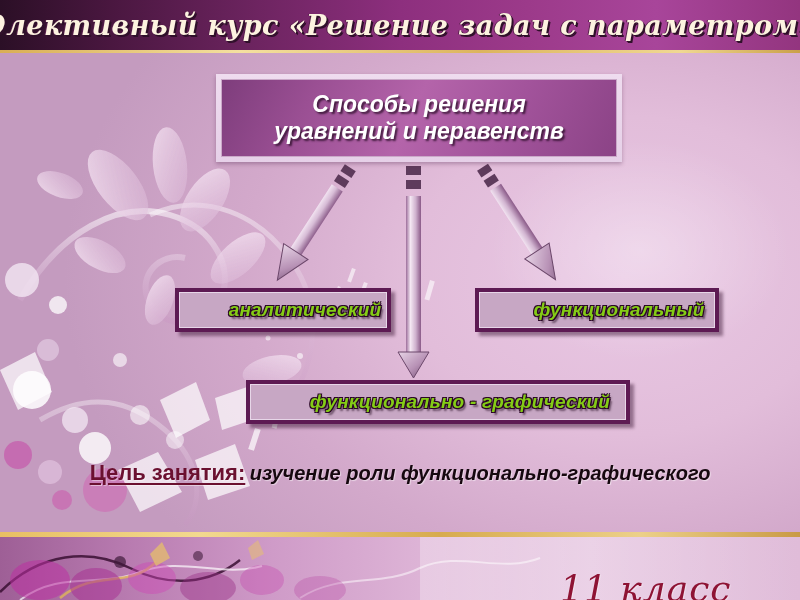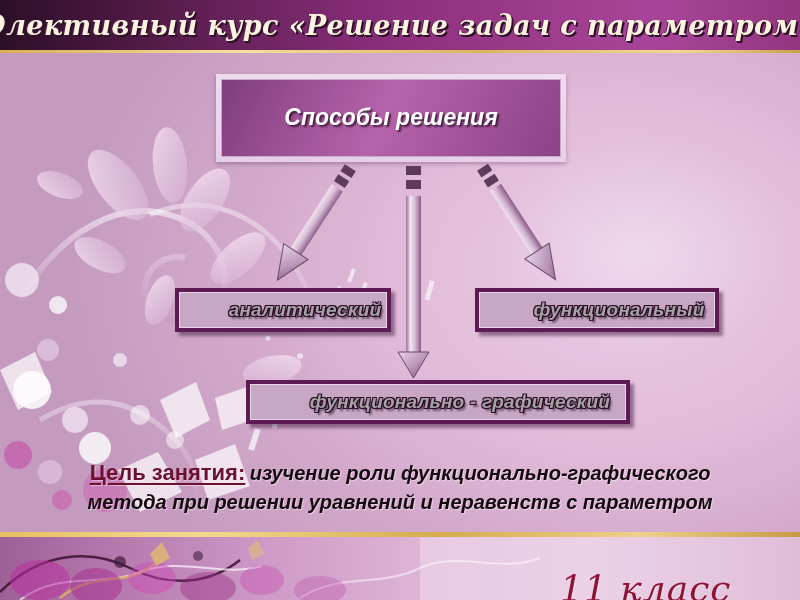--- a/index.html
+++ b/index.html
@@ -37,21 +37,21 @@
   }
   .header-title{
     font-family:"DejaVu Serif",serif;
     font-style:italic;font-weight:bold;font-size:27px;letter-spacing:.4px;
     color:#fdf3e0;white-space:nowrap;
     text-shadow:2px 2px 0 #30102a, 1px 1px 0 #30102a, -1px 0 0 #58204c;
   }
 
   
   .mainbox{
-    position:absolute;left:216px;top:74px;width:350px;height:88px;z-index:6;
+    position:absolute;left:216px;top:74px;width:406px;height:88px;z-index:6;
     background:linear-gradient(180deg,#efdcef 0%,#e6d0e8 100%);
     padding:5px;box-sizing:border-box;
     box-shadow:0 2px 4px rgba(60,20,55,.30);
   }
   .mainbox-inner{
     width:100%;height:100%;box-sizing:border-box;
     background:linear-gradient(115deg,#7e3d7c 0%,#9a4f93 22%,#b464aa 48%,#a2539b 72%,#8b4386 100%);
     border:1px solid #caa9c8;
     display:flex;flex-direction:column;align-items:center;justify-content:center;
   }
@@ -72,21 +72,21 @@
   }
   .lbox-inner{
     width:100%;height:100%;box-sizing:border-box;
     background:rgba(240,222,240,.72);
     border:1px solid #e7d6e8;
     display:flex;align-items:center;justify-content:center;
   }
   .lbox-text{
     font-family:"Liberation Sans",sans-serif;
     font-weight:bold;font-style:italic;font-size:19px;
-    color:#a3a3a3;white-space:nowrap;letter-spacing:.2px;
+    color:#84cc16;white-space:nowrap;letter-spacing:.2px;
     text-shadow:
       1.2px 1.2px 0 #2a0726, -1px -1px 0 #2a0726,
       1.2px -1px 0 #2a0726, -1px 1.2px 0 #2a0726,
       2.5px 2.5px 2px rgba(30,5,26,.55);
     padding-left: 44px;
   }
   #lbox-analytic{left:175px;top:288px;width:216px;height:44px;}
   #lbox-functional{left:475px;top:288px;width:244px;height:44px;}
   #lbox-funcgraph{left:246px;top:380px;width:384px;height:44px;text-align:center;}
 
@@ -269,20 +269,21 @@
         <rect x="481" y="178" width="13" height="8" fill="#5e3b5c"></rect>
         <rect x="481" y="190" width="13" height="78" fill="url(#shaftR)"></rect>
         <polygon points="473,266 502,266 487.5,300" fill="url(#headg)" stroke="#6b476a" stroke-width="1"></polygon>
       </g>
     </svg>
   </div>
 
   <div class="mainbox">
     <div class="mainbox-inner">
       <div class="mainbox-line">Способы решения</div>
+      <div class="mainbox-line">уравнений и неравенств</div>
     </div>
   </div>
 
   <div class="lbox" id="lbox-analytic">
     <div class="lbox-inner">
       <span class="lbox-text">аналитический</span>
     </div>
   </div>
 
   <div class="lbox" id="lbox-functional">
@@ -294,19 +295,16 @@
   <div class="lbox" id="lbox-funcgraph">
     <div class="lbox-inner">
       <span class="lbox-text">функционально - графический</span>
     </div>
   </div>
 
   <div class="goal" id="goal-row1">
     <span class="goal-label">Цель занятия:</span>
     <span class="goal-text">изучение роли функционально-графического</span>
   </div>
-  <div class="goal" id="goal-row2">
-    <span class="goal-text">метода при решении  уравнений и неравенств с параметром</span>
-  </div>
 
   <div class="grade">11 класс</div>
 
 </div>
 
 </body></html>

